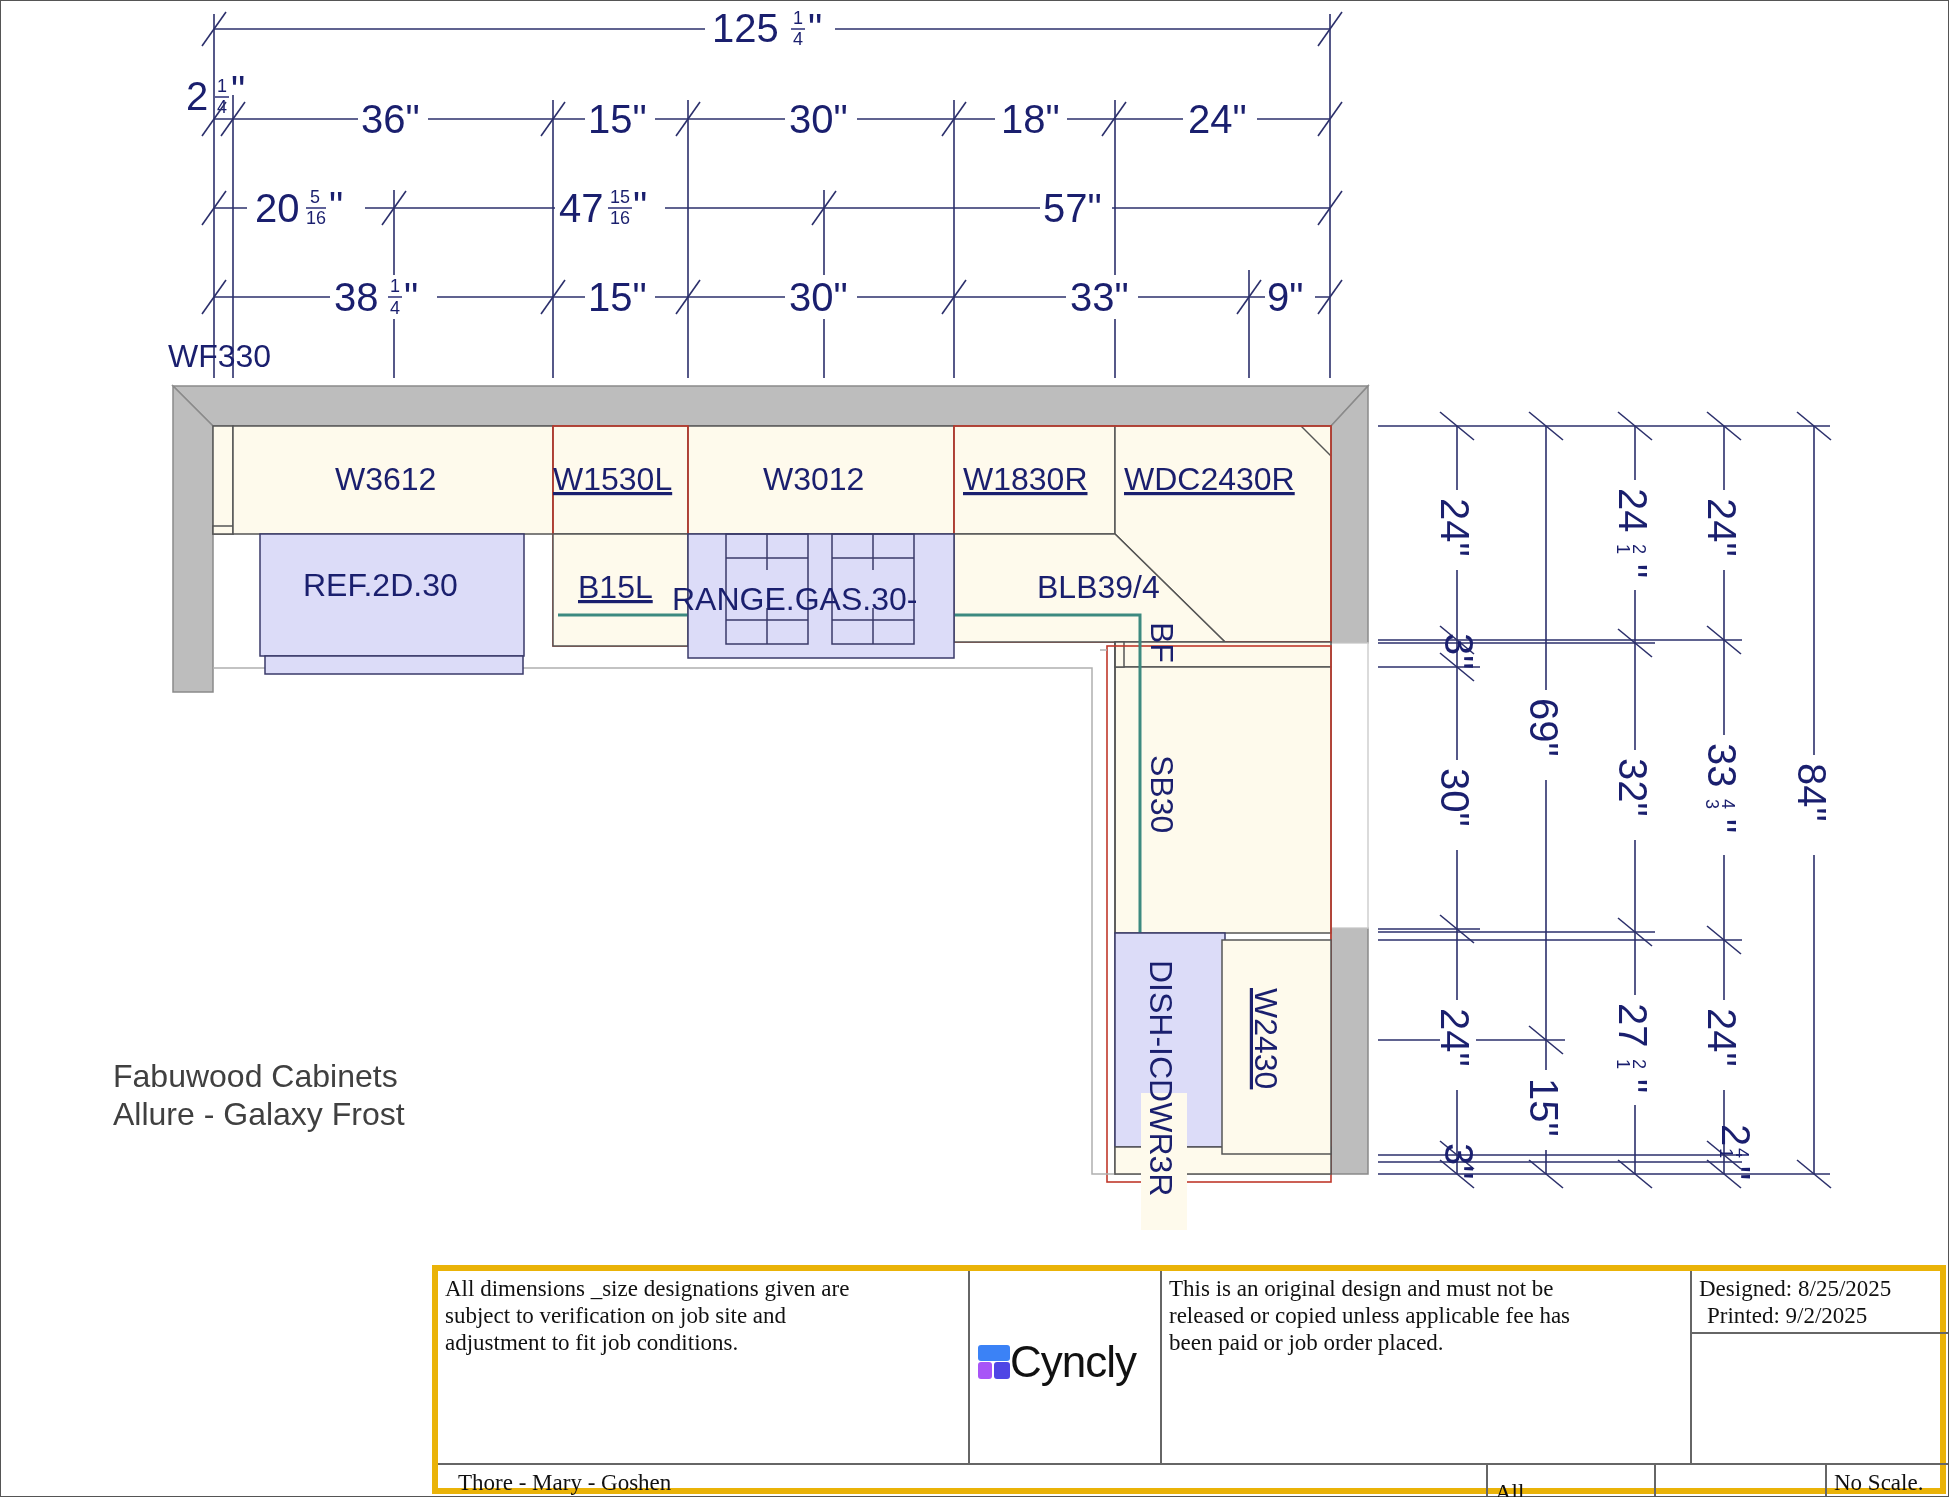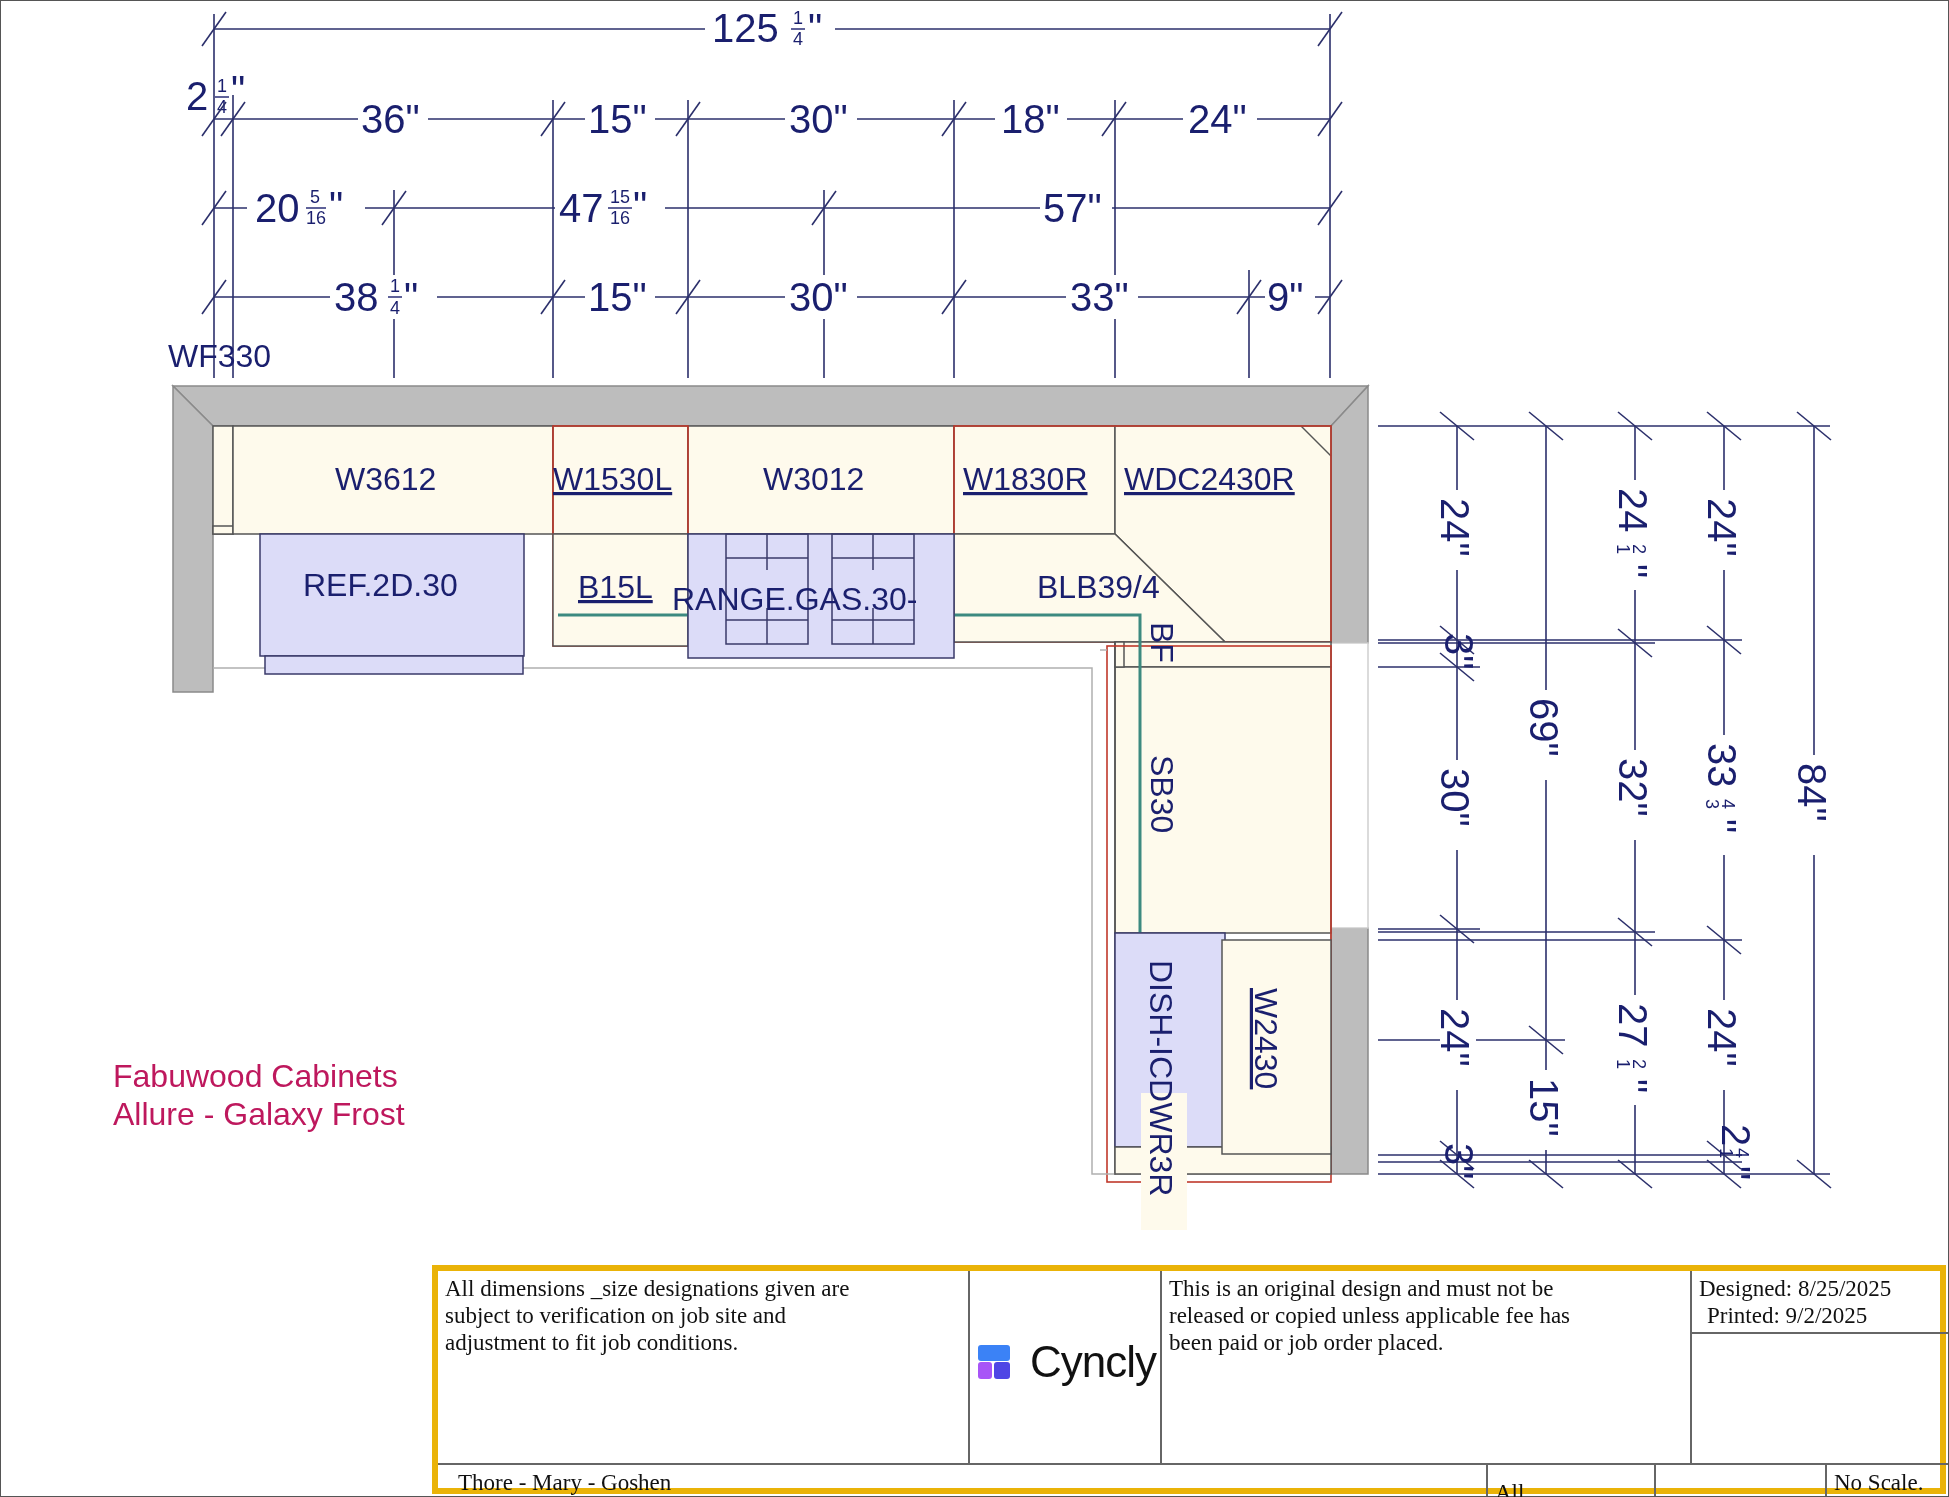--- a/index.html
+++ b/index.html
@@ -12,27 +12,27 @@
     .u { text-decoration: underline; }
     .dl { stroke: #2b2f6b; stroke-width: 1.6; fill: none; }
     .tick { stroke: #2b2f6b; stroke-width: 1.6; }
     .wall { fill: #bdbdbd; stroke: #8a8a8a; stroke-width: 1.5; }
     .cab { fill: #fefaec; stroke: #555; stroke-width: 1.5; }
     .app { fill: #dcdcf8; stroke: #3a3a6a; stroke-width: 1.5; }
     .red { fill: none; stroke: #c0392b; stroke-width: 1.6; }
     .teal { fill: none; stroke: #3d8a80; stroke-width: 3; }
     .grey { fill: none; stroke: #b0b0b0; stroke-width: 1.5; }
 
-    #notes { position: absolute; left: 113px; top: 1057px; color: #be185d; font-size: 32px; line-height: 38px; font-family: "Liberation Sans", sans-serif; }
+    #notes { position: absolute; left: 113px; top: 1057px; color: #404040; font-size: 32px; line-height: 38px; font-family: "Liberation Sans", sans-serif; }
 
     #title-block { position: absolute; left: 432px; top: 1265px; width: 1514px; height: 229px; border: 6px solid #eab308; box-sizing: border-box; font-family: "Liberation Serif", serif; color: #111; }
     .tb-cell { position: absolute; box-sizing: border-box; font-size: 23px; line-height: 27px; padding: 4px 7px; }
     .tb-vline { position: absolute; background: #666; width: 2px; }
     .tb-hline { position: absolute; background: #666; height: 2px; }
-    #logo { position: absolute; display: flex; align-items: center; gap: 20px; }
+    #logo { position: absolute; display: flex; align-items: center; gap: 0; }
     #logo-mark { width: 32px; height: 34px; position: relative; }
     #logo-text { font-family: "Liberation Sans", sans-serif; font-size: 44px; color: #111; letter-spacing: -1px; }
   </style>
 </head>
 <body>
 
 <div id="frame"></div>
 
 <svg width="1949" height="1497" viewBox="0 0 1949 1497">
 

